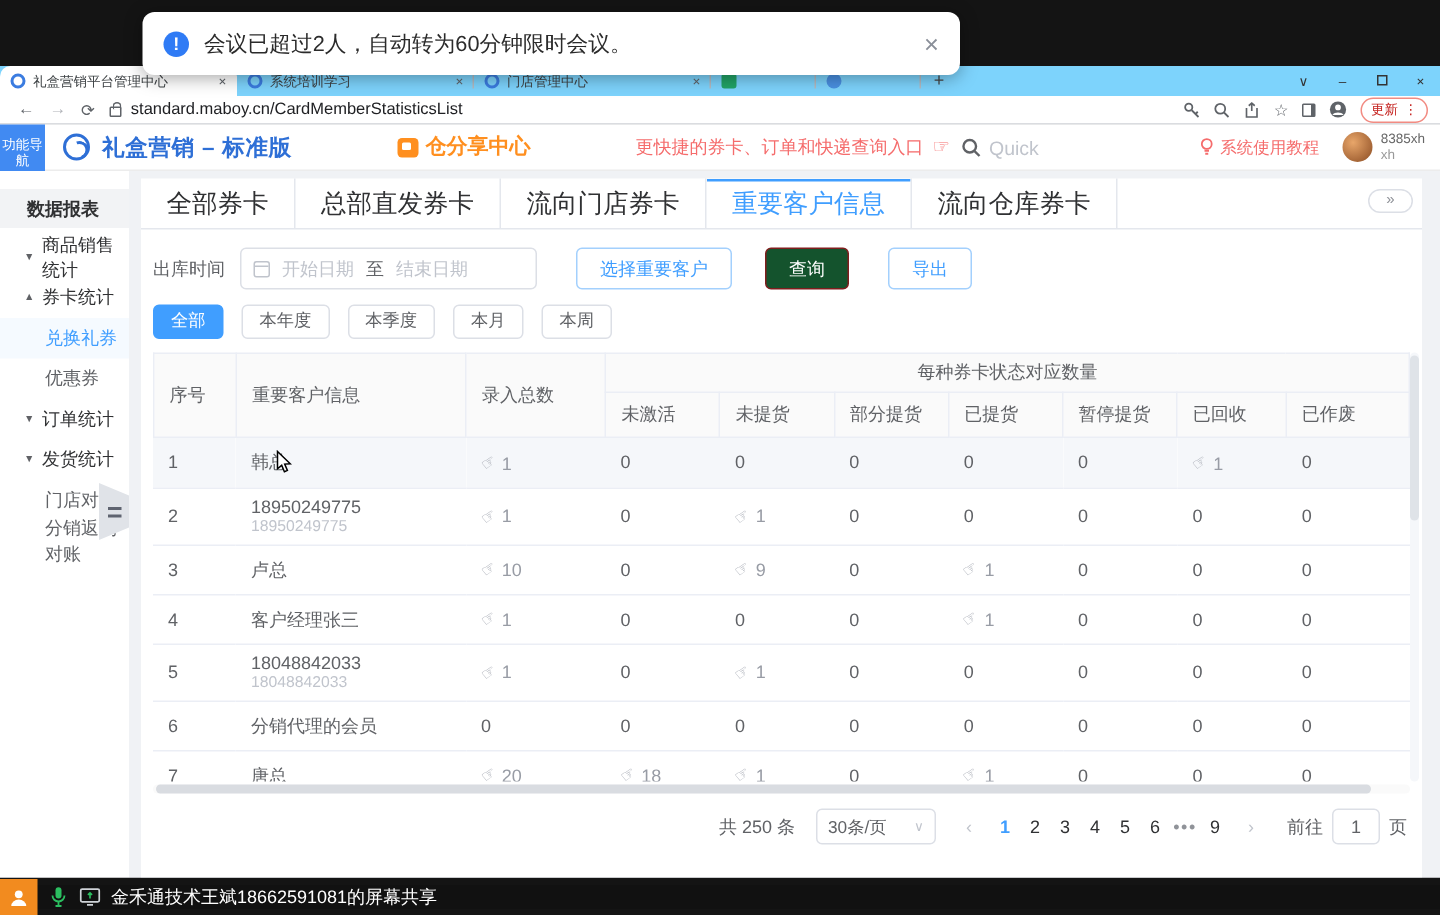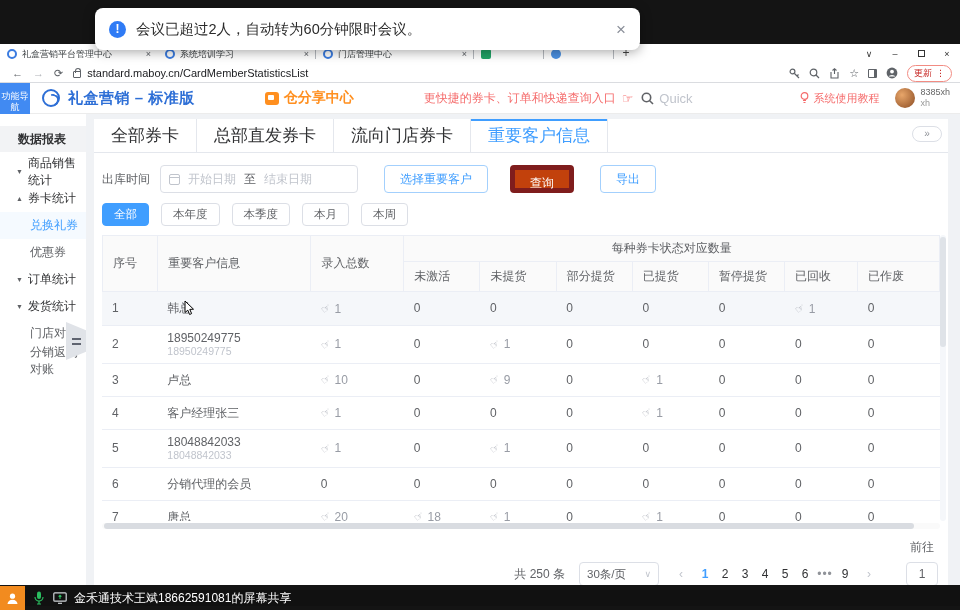--- a/index.html
+++ b/index.html
@@ -1,21 +1,21 @@
 <!DOCTYPE html>
 <html><head>
 <meta charset="utf-8">
 <style>
   *{margin:0;padding:0;box-sizing:border-box;}
   html,body{background:#333;}
   .screen{position:relative;width:960px;height:610px;overflow:hidden;background:#141414;
     font-family:"Liberation Sans","DejaVu Sans",sans-serif;}
 
   
-  .tabstrip{position:absolute;top:44px;left:0;width:100%;height:20px;background:#ffffff;
+  .tabstrip{position:absolute;top:44px;left:0;width:100%;height:20px;background:#7dd3fc;
     display:flex;align-items:flex-end;}
   .btab{height:20px;width:158px;display:flex;align-items:center;padding:0 7px;gap:5px;
     font-size:9px;color:#3c4043;position:relative;}
   .btab.active{background:#fff;border-radius:7px 7px 0 0;}
   .btab:not(.active)::after{content:"";position:absolute;right:0;top:5px;bottom:5px;width:1px;background:#b5b9bf;}
   .btab .fav{width:10px;height:10px;border:2px solid #3b7ce0;border-radius:50%;flex:none;}
   .btab .fav.green{border:none;background:#21a366;border-radius:2px;}
   .btab .fav.blue{border:none;background:#4a90e2;border-radius:50%;}
   .btab .ttl{flex:1;white-space:nowrap;overflow:hidden;}
   .btab .cl{color:#5f6368;font-size:9px;}
@@ -83,21 +83,21 @@
 
   .filter-row{display:flex;align-items:center;margin:12px 8px 0;gap:10px;}
   .flabel{font-size:12px;color:#606266;}
   .date-input{width:198px;height:28px;border:1px solid #DCDFE6;border-radius:4px;display:flex;
     align-items:center;padding:0 8px;gap:8px;font-size:12px;color:#C0C4CC;background:#fff;}
   .date-input .sep{color:#606266;}
   .cal{width:11px;height:11px;border:1px solid #C0C4CC;border-radius:2px;position:relative;flex:none;}
   .cal::before{content:"";position:absolute;top:2px;left:0;right:0;border-top:1px solid #C0C4CC;}
   .btn{height:28px;border-radius:4px;font-size:12px;padding:0 15px;line-height:26px;text-align:center;}
   .btn.plain{border:1px solid #a3d0fd;color:#409EFF;background:#fff;margin-left:16px;}
-  .btn.primary{background:#c2410c;border:5px solid #7f1d1d;color:#fff;margin-left:12px;}
+  .btn.primary{background:#14532d;border:1px solid #7f1d1d;color:#fff;margin-left:12px;}
   .quick-row{display:flex;gap:12px;margin:10px 8px 0;}
   .qbtn{height:23px;line-height:21px;padding:0 11px;border:1px solid #DCDFE6;border-radius:4px;
     font-size:11.5px;color:#606266;background:#fff;}
   .qbtn.active{background:#409EFF;border-color:#409EFF;color:#fff;}
 
   
   .table-wrap{margin:9px 8px 0;position:relative;}
   table{width:100%;border-collapse:collapse;table-layout:fixed;font-size:12px;color:#606266;}
   th{font-weight:normal;color:#606266;background:#FAFAFA;border:1px solid #EBEEF5;
     text-align:left;padding:0 0 0 10px;}
@@ -120,21 +120,21 @@
   
   .pager{display:flex;align-items:center;justify-content:flex-end;margin:10px 10px 0;
     font-size:12px;color:#606266;gap:6px;}
   .psel{width:80px;height:24px;border:1px solid #DCDFE6;border-radius:4px;display:flex;align-items:center;
     justify-content:space-between;padding:0 7px;color:#606266;font-size:11.5px;margin:0 8px;}
   .psel .chev{color:#C0C4CC;font-size:9px;}
   .parrow{width:16px;text-align:center;color:#C0C4CC;font-size:12px;}
   .pg{min-width:20px;text-align:center;color:#303133;padding:0 2px;}
   .pg.active{color:#409EFF;font-weight:bold;}
   .pg.dots{color:#909399;letter-spacing:1px;}
-  .goto{display:flex;align-items:center;gap:6px;margin-left:23px;flex-direction:column;}
+  .goto{display:flex;align-items:center;gap:6px;margin-left:10px;}
   .goto input{width:32px;height:24px;border:1px solid #DCDFE6;border-radius:4px;text-align:center;
     font-size:12px;color:#606266;font-family:inherit;}
 
   
   .share-bar{position:absolute;left:0;bottom:4px;width:100%;height:16px;background:#111;display:flex;align-items:center;}
   .share-avatar{width:25px;height:25px;background:#F28B1F;display:flex;align-items:center;justify-content:center;flex:none;}
   .share-ic{margin-left:9px;display:flex;align-items:center;}
   .share-text{color:#fff;font-size:12px;margin-left:7px;white-space:nowrap;}
 
   
@@ -296,20 +296,21 @@
 
       <main class="main">
         <div class="card">
           <div class="collapse-btn">»</div>
 
           <div class="main-tabs">
               <div class="main-tab">全部券卡</div>
               <div class="main-tab">总部直发券卡</div>
               <div class="main-tab">流向门店券卡</div>
               <div class="main-tab active">重要客户信息</div>
+              <div class="main-tab">流向仓库券卡</div>
             </div>
 
           <div class="filter-row">
             <span class="flabel">出库时间</span>
             <div class="date-input">
               <span class="cal"></span>
               <span>开始日期</span>
               <span class="sep">至</span>
               <span>结束日期</span>
             </div>

